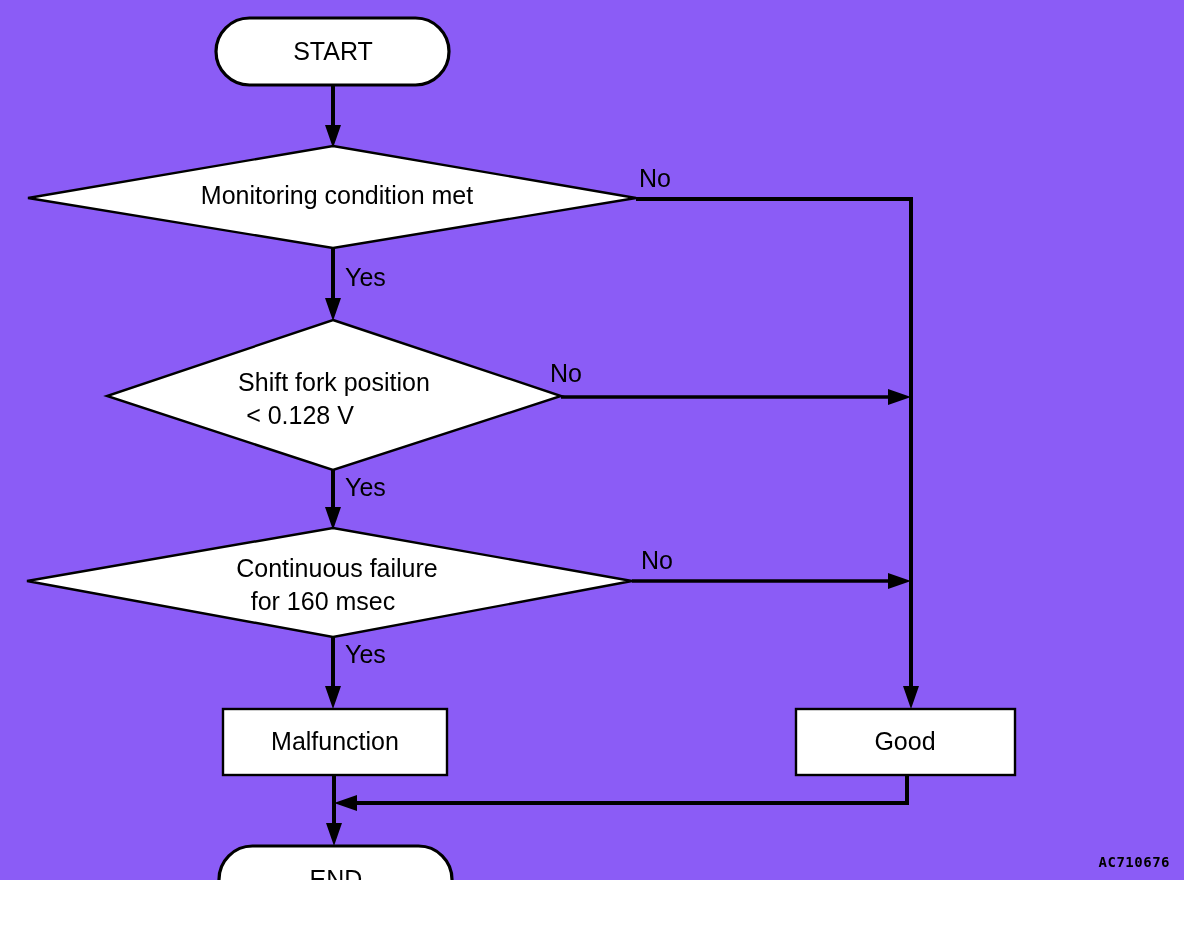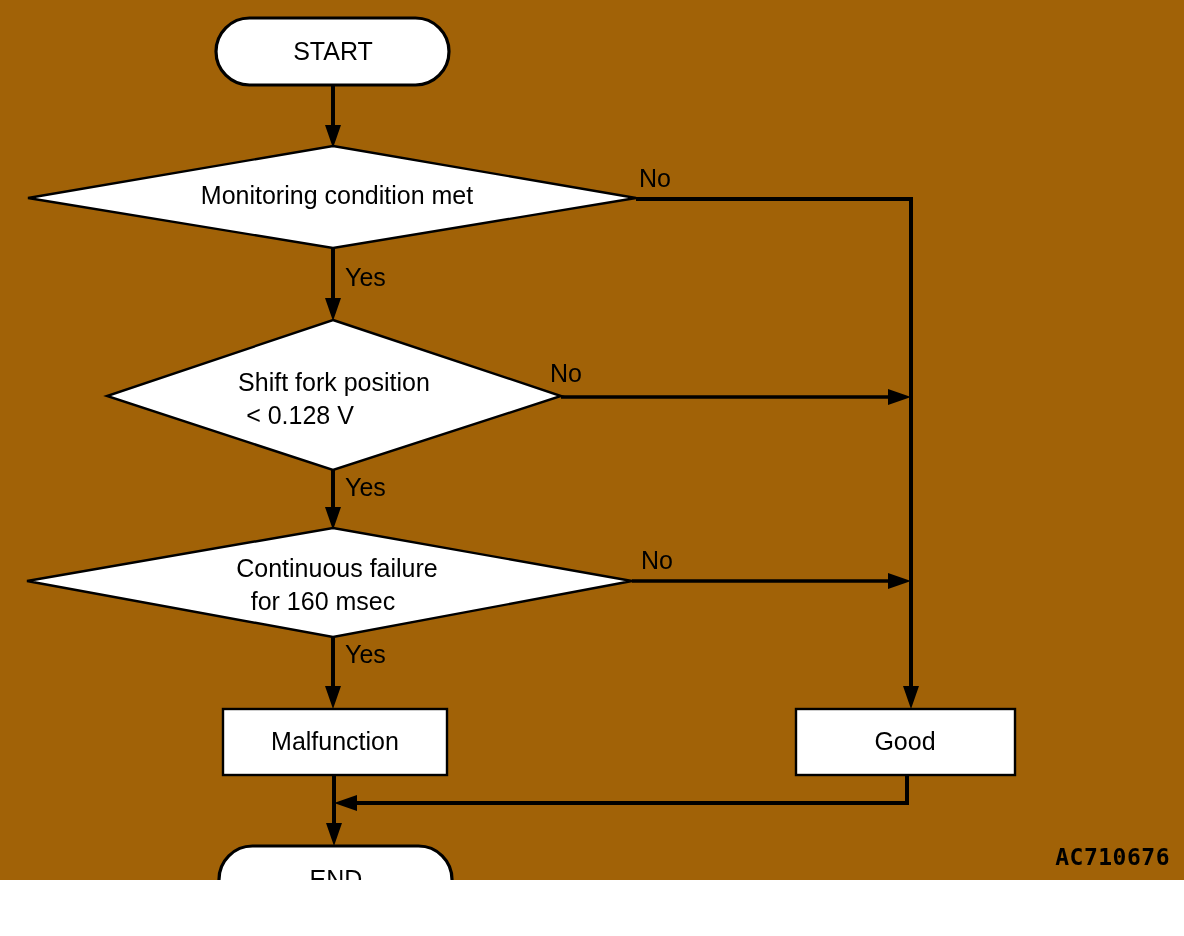--- a/index.html
+++ b/index.html
@@ -9,21 +9,21 @@
     background: #ffffff;
   }
   body {
     font-family: "Liberation Sans", sans-serif;
     color: #000000;
   }
   #canvas {
     position: relative;
     width: 1184px;
     height: 880px;
-    background: #a16207;
+    background: #8b5cf6;
     overflow: hidden;
   }
   #flow-svg {
     position: absolute;
     left: 0;
     top: 0;
     width: 1184px;
     height: 936px;
     display: block;
   }
@@ -67,21 +67,21 @@
   }
   .arrowhead {
     fill: #000000;
     stroke: none;
   }
   #watermark {
     position: absolute;
     right: 14px;
     bottom: 10px;
     font-family: "DejaVu Sans Mono", monospace;
-    font-size: 23px;
+    font-size: 14px;
     font-weight: bold;
     letter-spacing: 0.5px;
     color: #000000;
     white-space: nowrap;
   }
 </style>
 </head>
 <body>
 
 <div id="canvas">

